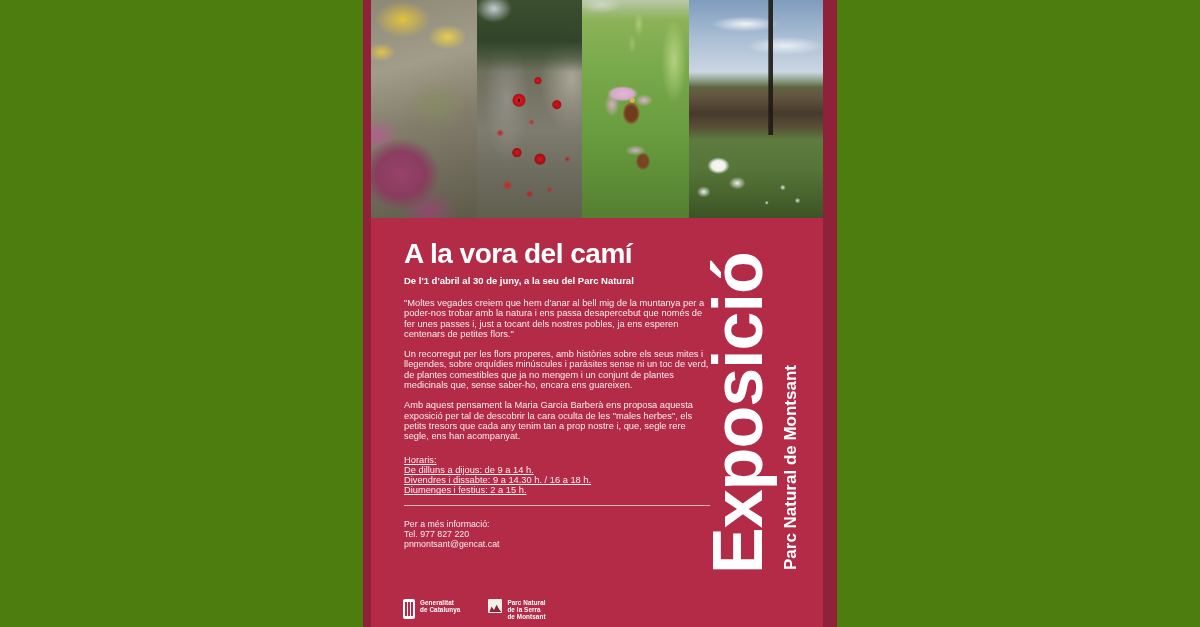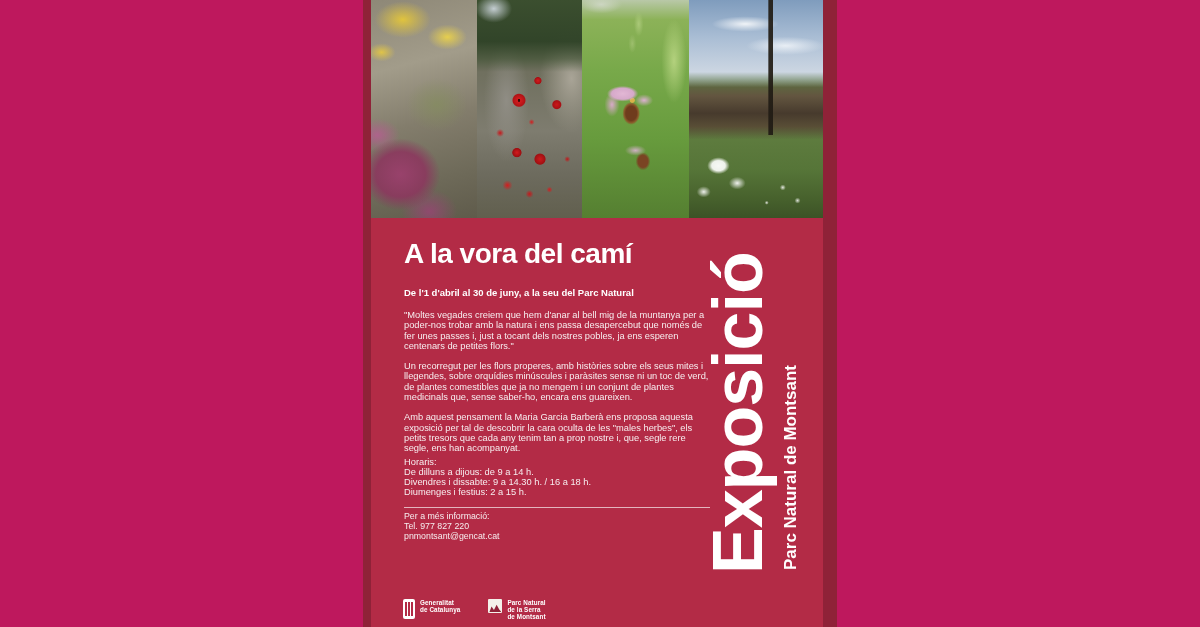--- a/index.html
+++ b/index.html
@@ -1,21 +1,21 @@
 <!DOCTYPE html>
 <html><head>
 <meta charset="utf-8">
 <style>
   html,body { margin:0; padding:0; }
   body {
     width:1200px; height:627px; background:#ffffff; overflow:hidden;
     font-family:"Liberation Sans", sans-serif;
     -webkit-font-smoothing:antialiased;
   }
-  .canvas { position:relative; width:1200px; height:627px; background:#be185d; }
+  .canvas { position:relative; width:1200px; height:627px; background:#4d7c0f; }
 
   .poster { position:absolute; left:363px; top:0; width:474px; height:627px; }
   .edge { position:absolute; top:0; height:627px; background:#8f2238; }
   .edge.left  { left:0; width:8px; }
   .edge.right { left:460px; width:14px; }
 
   .main { position:absolute; left:8px; top:0; width:452px; height:627px; background:#b32b46; }
 
   
   .photos { position:absolute; left:0; top:0; width:452px; height:218px; display:flex; }
@@ -79,26 +79,26 @@
       radial-gradient(ellipse 56px 13px at 72% 21%, rgba(246,249,252,.8) 0%, rgba(246,249,252,0) 70%),
       linear-gradient(180deg, #7f9cbd 0%, #a9bdd4 17%, #ccd6e2 33%, rgba(204,214,226,0) 40%),
       linear-gradient(180deg, rgba(96,78,62,0) 36%, rgba(100,82,64,.9) 44%, rgba(70,56,44,.96) 52%, rgba(88,70,52,.85) 58%, rgba(88,70,52,0) 64%),
       linear-gradient(180deg, rgba(94,124,62,0) 55%, rgba(94,124,62,.9) 64%, #567538 78%, #46602c 92%, #3c5226 100%),
       #5a7440;
   }
 
   
   .content { position:absolute; left:33px; top:240px; width:306px; color:#f7edef; }
   .content h1 { margin:0; font-size:28px; line-height:28px; font-weight:bold; color:#ffffff; letter-spacing:-0.5px; }
-  .subtitle { margin-top:19px; font-size:9.5px; font-weight:bold; color:#ffffff; }
+  .subtitle { margin-top:7px; font-size:9.5px; font-weight:bold; color:#ffffff; }
   .content p { margin:10px 0 0; font-size:9.3px; line-height:10.3px; }
   .content p.first { margin-top:12px; }
-  .schedule { margin-top:3px; font-size:9.3px; line-height:10.3px; }
+  .schedule { margin-top:13px; font-size:9.3px; line-height:10.3px;text-decoration:underline; }
   .divider { margin:9px 0 0; border:none; border-top:1px solid rgba(255,255,255,.65); width:306px; }
-  .info { margin-top:4px; font-size:8.8px; line-height:9.9px; }
+  .info { margin-top:14px; font-size:8.8px; line-height:9.9px; }
   .info .venue { font-weight:bold; color:#ffffff; }
 
   
   .vertical-big {
     position:absolute; left:336px; top:574px;
     transform:rotate(-90deg); transform-origin:0 0;
     font-size:70px; line-height:78px; font-weight:bold; color:#ffffff;
     letter-spacing:-1px; white-space:nowrap;
   }
   .vertical-small {

